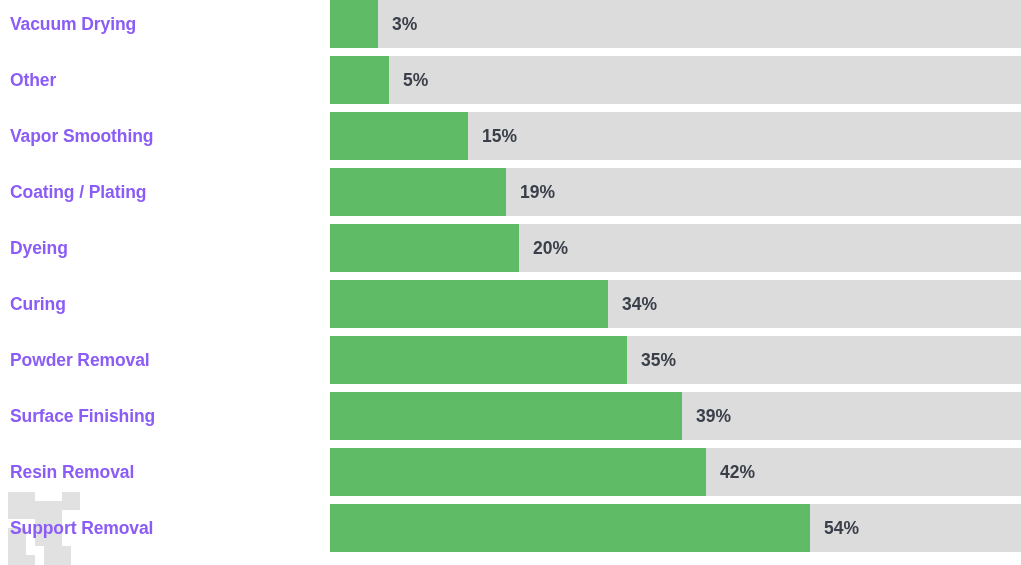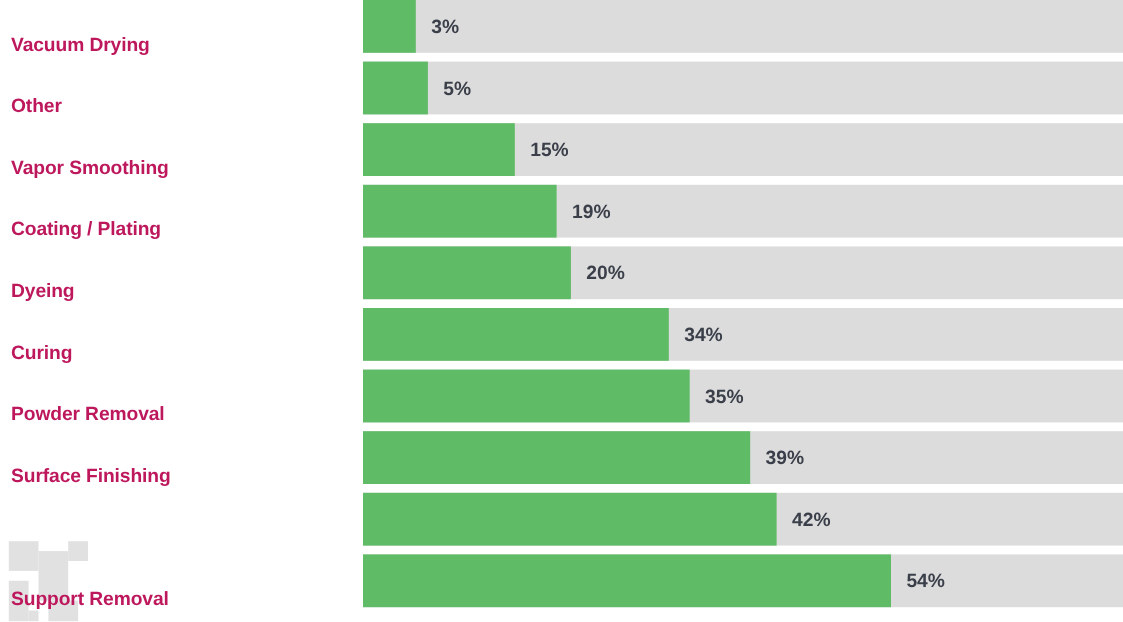--- a/index.html
+++ b/index.html
@@ -48,28 +48,28 @@
     height: 48px;
     margin-bottom: 8px;
     display: flex;
     align-items: stretch;
   }
   .row:last-child { margin-bottom: 0; }
 
   .cat-label {
     position: absolute;
     left: 10px;
-    top: 16px;
+    top: 0;
     height: 48px;
     width: 310px;
     display: flex;
     align-items: center;
     font-size: 17.5px;
     font-weight: bold;
-    color: #be185d;
+    color: #8b5cf6;
     letter-spacing: -0.1px;
     white-space: nowrap;
     z-index: 2;
     background: transparent;
   }
 
   .track {
     position: absolute;
     left: 330px;
     right: 0;
@@ -160,20 +160,21 @@
       </div>
     </div>
     <div class="row">
       <div class="cat-label">Surface Finishing</div>
       <div class="track">
         <div class="fill" style="width: 352px;"></div>
         <div class="val-label" style="left: 366px;">39%</div>
       </div>
     </div>
     <div class="row">
+      <div class="cat-label">Resin Removal</div>
       <div class="track">
         <div class="fill" style="width: 376px;"></div>
         <div class="val-label" style="left: 390px; text-align: center;">42%</div>
       </div>
     </div>
     <div class="row">
       <div class="cat-label">Support Removal</div>
       <div class="track">
         <div class="fill" style="width: 480px;"></div>
         <div class="val-label" style="left: 494px;">54%</div>

